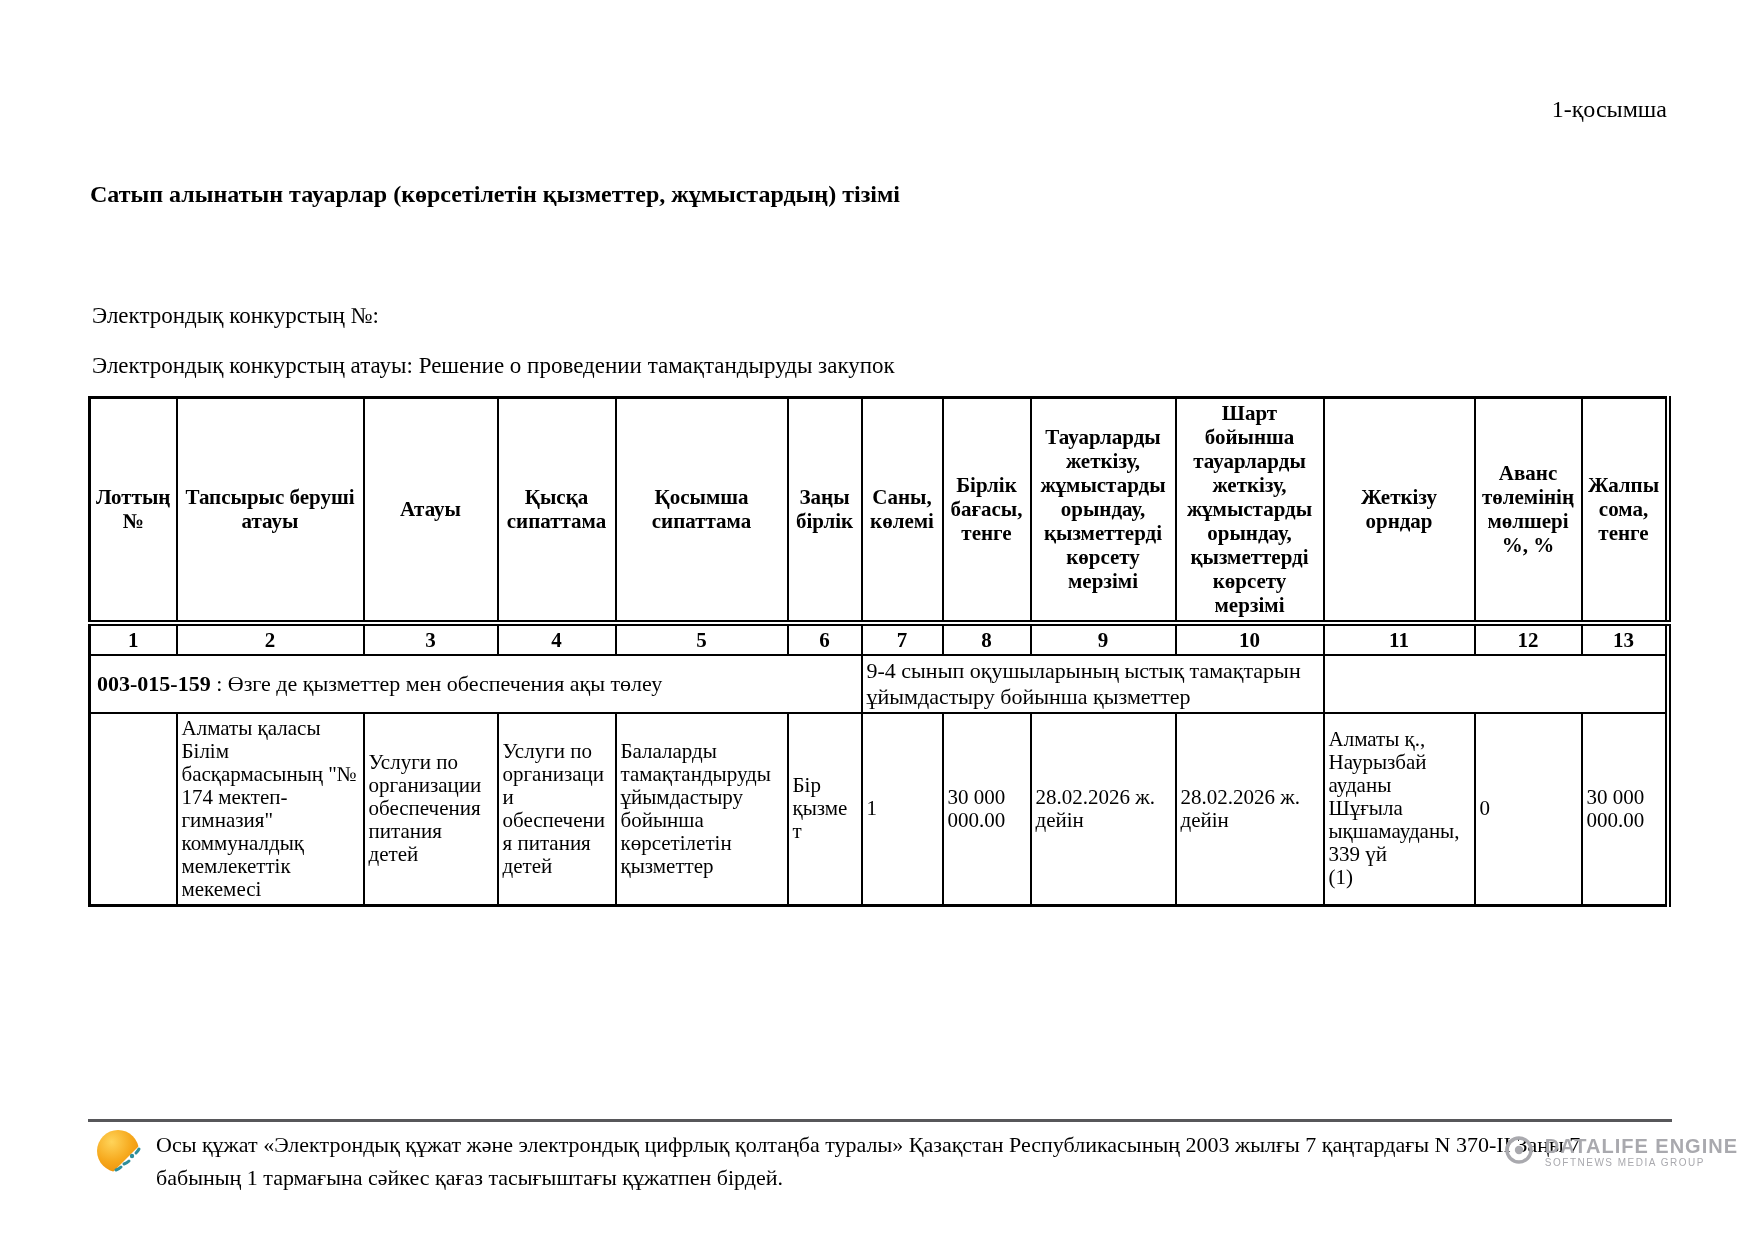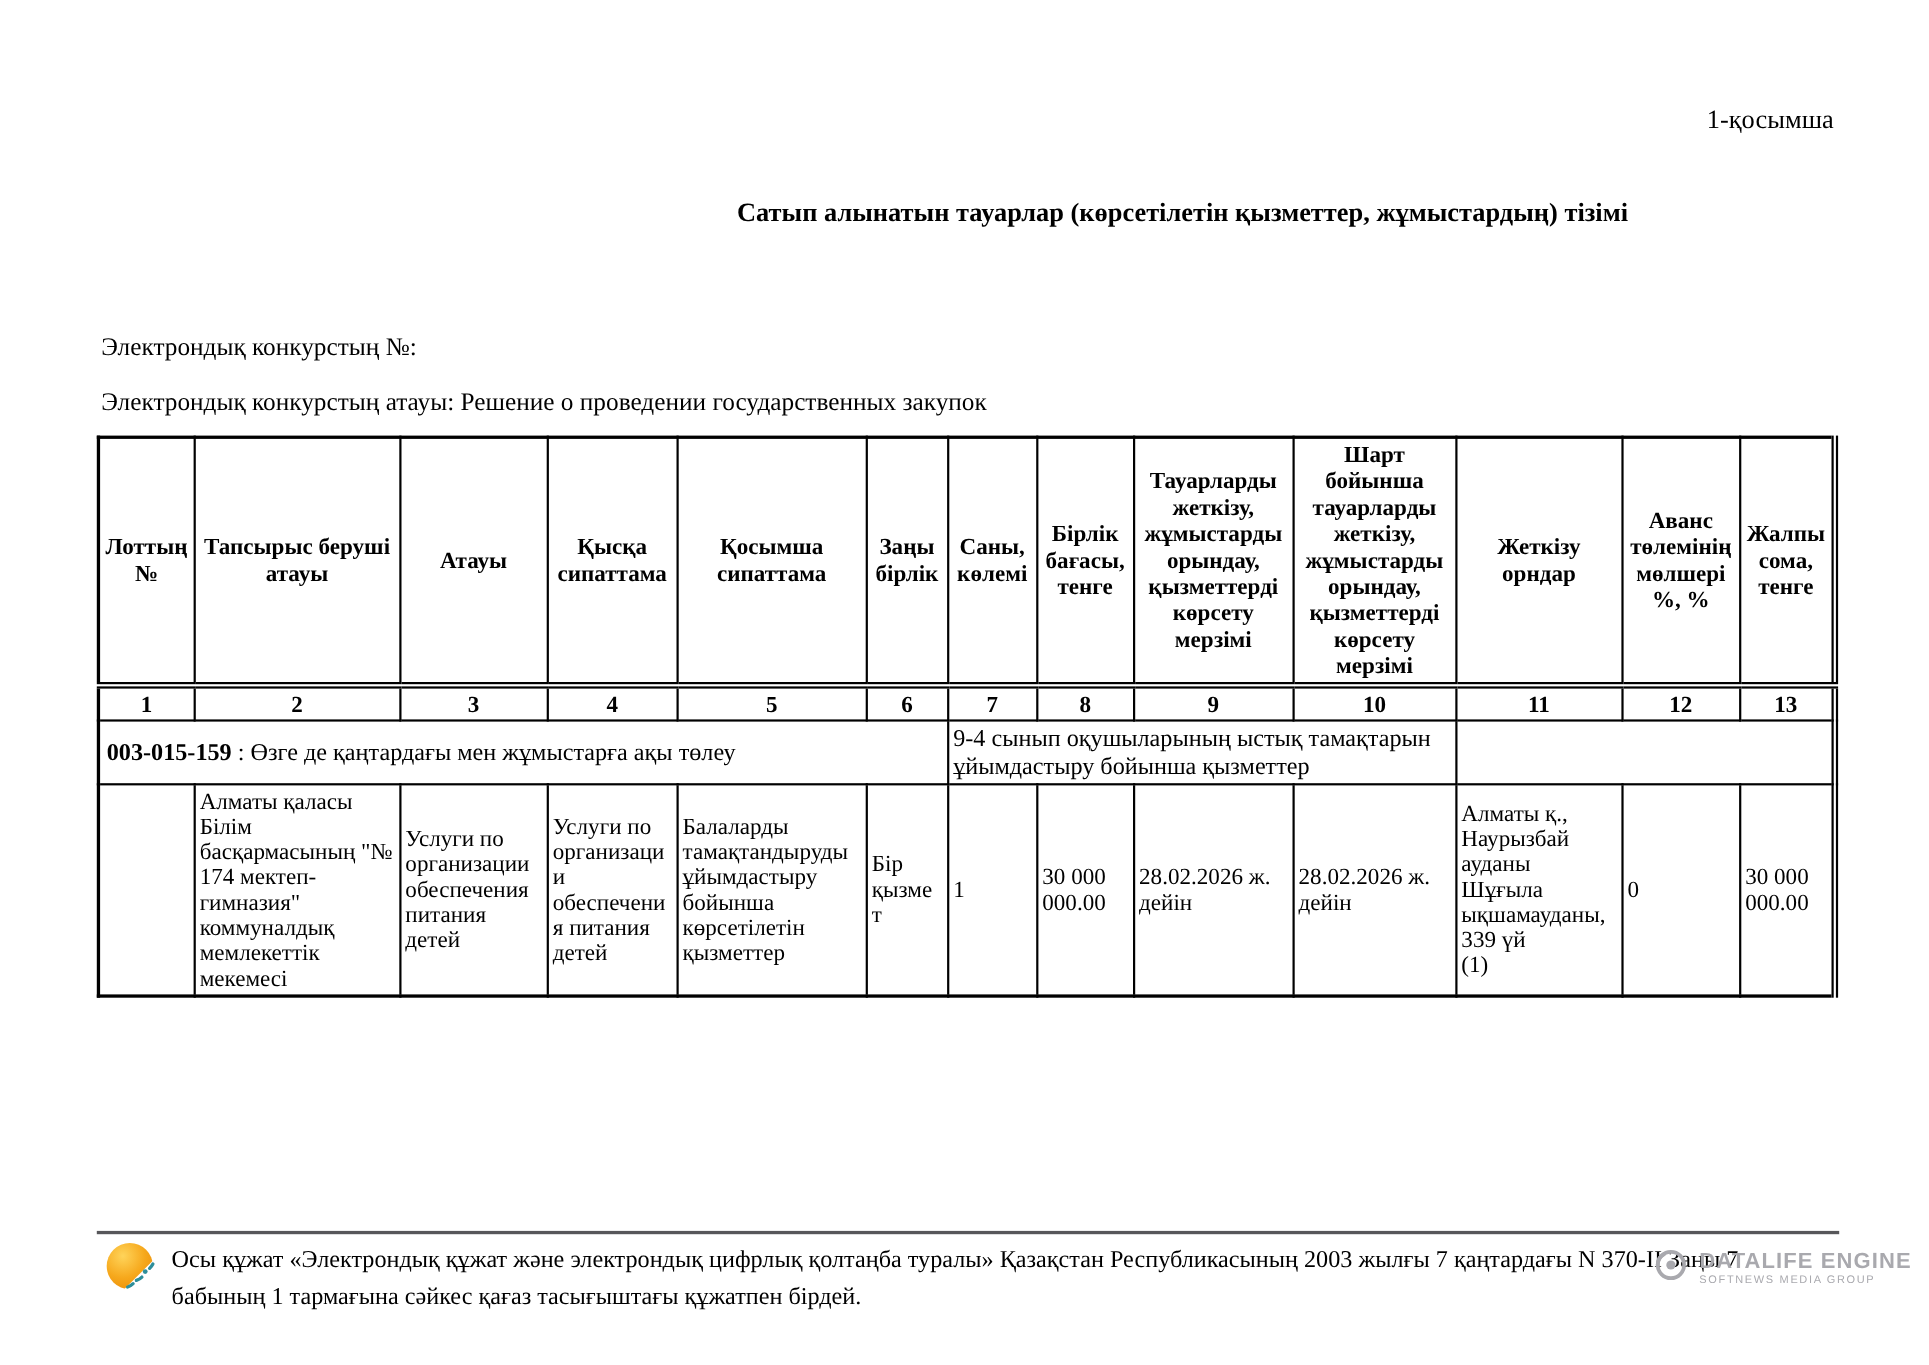--- a/index.html
+++ b/index.html
@@ -2,21 +2,21 @@
 <html><head>
 <meta charset="utf-8">
 <style>
   html,body{margin:0;padding:0;}
   body{
     width:1754px;height:1241px;background:#ffffff;position:relative;
     font-family:"Liberation Serif","DejaVu Serif",serif;color:#000;
     overflow:hidden;
   }
   .appendix{position:absolute;top:96px;right:87px;font-size:24px;}
-  .doc-title{position:absolute;top:181px;left:90px;width:1390px;text-align:right;
+  .doc-title{position:absolute;top:181px;left:90px;width:1390px;text-align:left;
     font-weight:bold;font-size:24px;}
   .meta{position:absolute;top:281px;left:92px;font-size:23px;line-height:31px;}
   .meta div{white-space:nowrap;margin-top:19px;}
 
   table.lots{
     position:absolute;top:396px;left:88px;width:1580px;
     border-collapse:collapse;table-layout:fixed;
     border:3px solid #000;border-right:6px double #000;
   }
   .lots th,.lots td{border:2px solid #000;padding:1px 4px;word-wrap:break-word;}
@@ -45,21 +45,21 @@
 </style>
 </head>
 <body>
 
 <div class="appendix">1-қосымша</div>
 
 <div class="doc-title">Сатып алынатын тауарлар (көрсетілетін қызметтер, жұмыстардың) тізімі</div>
 
 <div class="meta">
   <div>Электрондық конкурстың №:</div>
-  <div>Электрондық конкурстың атауы: Решение о проведении государственных закупок</div>
+  <div>Электрондық конкурстың атауы: Решение о проведении тамақтандыруды закупок</div>
 </div>
 
 <table class="lots">
   <colgroup>
     <col style="width:87px">
       <col style="width:187px">
       <col style="width:134px">
     <col style="width:118px">
       <col style="width:172px">
       <col style="width:74px">
@@ -98,21 +98,21 @@
     <td>8</td>
     <td>9</td>
     <td>10</td>
     <td>11</td>
     <td>12</td>
     <td>13</td>
   </tr>
   <tr class="lot-row">
     <td class="lot-main" colspan="6">
       <b>003-015-159</b>
-      <span>: Өзге де қаңтардағы мен жұмыстарға ақы төлеу</span>
+      <span>: Өзге де қызметтер мен обеспечения ақы төлеу</span>
     </td>
     <td colspan="4">9-4 сынып оқушыларының ыстық тамақтарын ұйымдастыру бойынша қызметтер</td>
     <td colspan="3"></td>
   </tr>
   <tr class="data-row">
     <td></td>
     <td>Алматы қаласы Білім басқармасының "№ 174 мектеп-гимназия" коммуналдық мемлекеттік мекемесі</td>
     <td>Услуги по организации обеспечения питания детей</td>
     <td>Услуги по организации обеспечения питания детей</td>
     <td>Балаларды тамақтандыруды ұйымдастыру бойынша көрсетілетін қызметтер</td>

